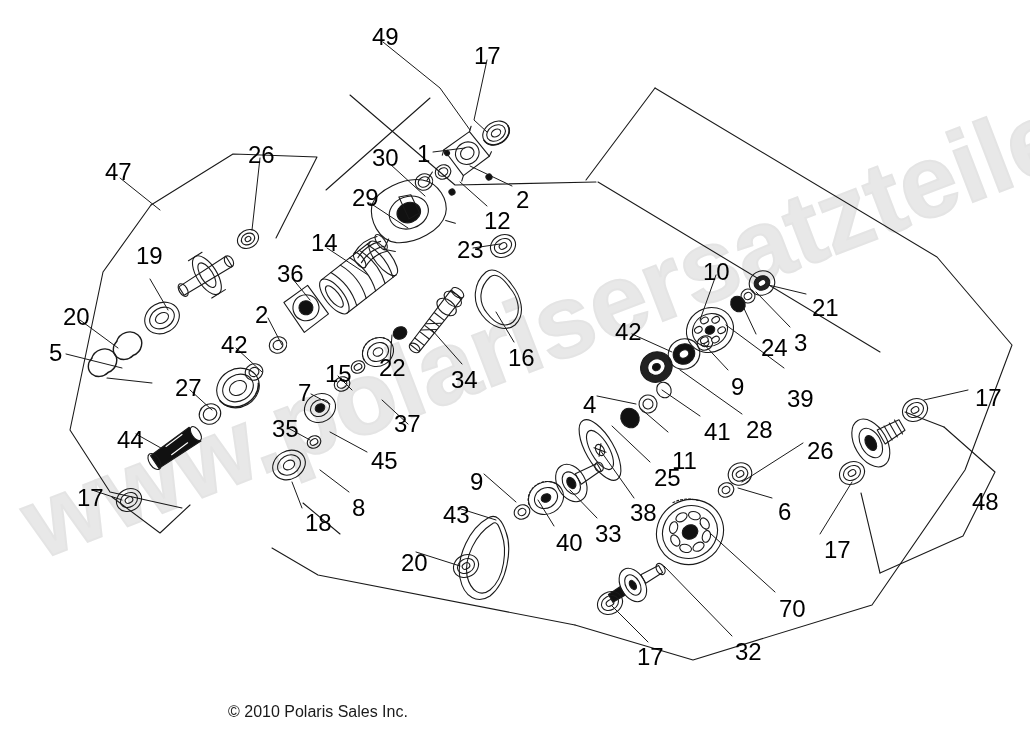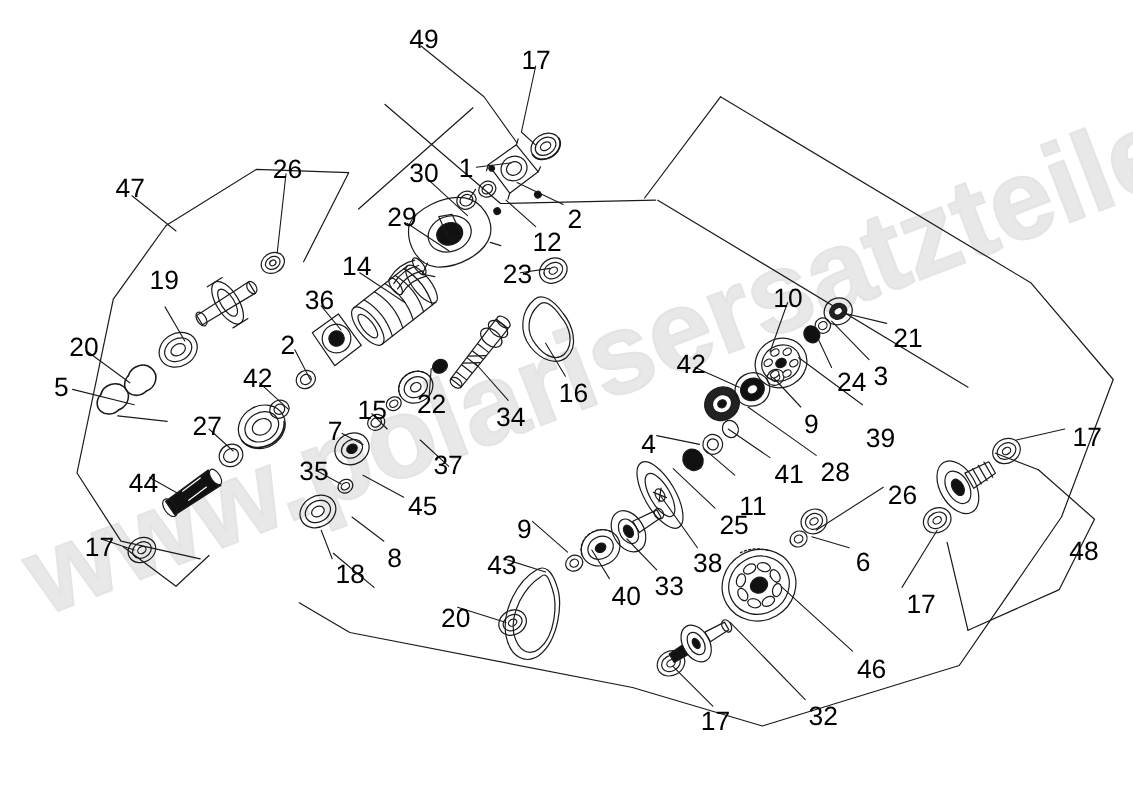--- a/index.html
+++ b/index.html
@@ -495,18 +495,19 @@
       <div class="callout" style="left: 352px; top: 496px;">8</div>
       <div class="callout" style="left: 630px; top: 501px;">38</div>
       <div class="callout" style="left: 778px; top: 500px;">6</div>
       <div class="callout" style="left: 972px; top: 490px;">48</div>
       <div class="callout" style="left: 305px; top: 511px;">18</div>
       <div class="callout" style="left: 443px; top: 503px;">43</div>
       <div class="callout" style="left: 595px; top: 522px;">33</div>
       <div class="callout" style="left: 556px; top: 531px;">40</div>
       <div class="callout" style="left: 824px; top: 538px;">17</div>
       <div class="callout" style="left: 401px; top: 551px;">20</div>
-      <div class="callout" style="left: 779px; top: 597px;">46</div>
+      <div class="callout" style="left: 779px; top: 597px;">70</div>
       <div class="callout" style="left: 637px; top: 645px;">17</div>
       <div class="callout" style="left: 735px; top: 640px;">32</div>
     </div>
 
+  <div id="copyright">© 2010 Polaris Sales Inc.</div>
 </div>
 
 </body></html>

